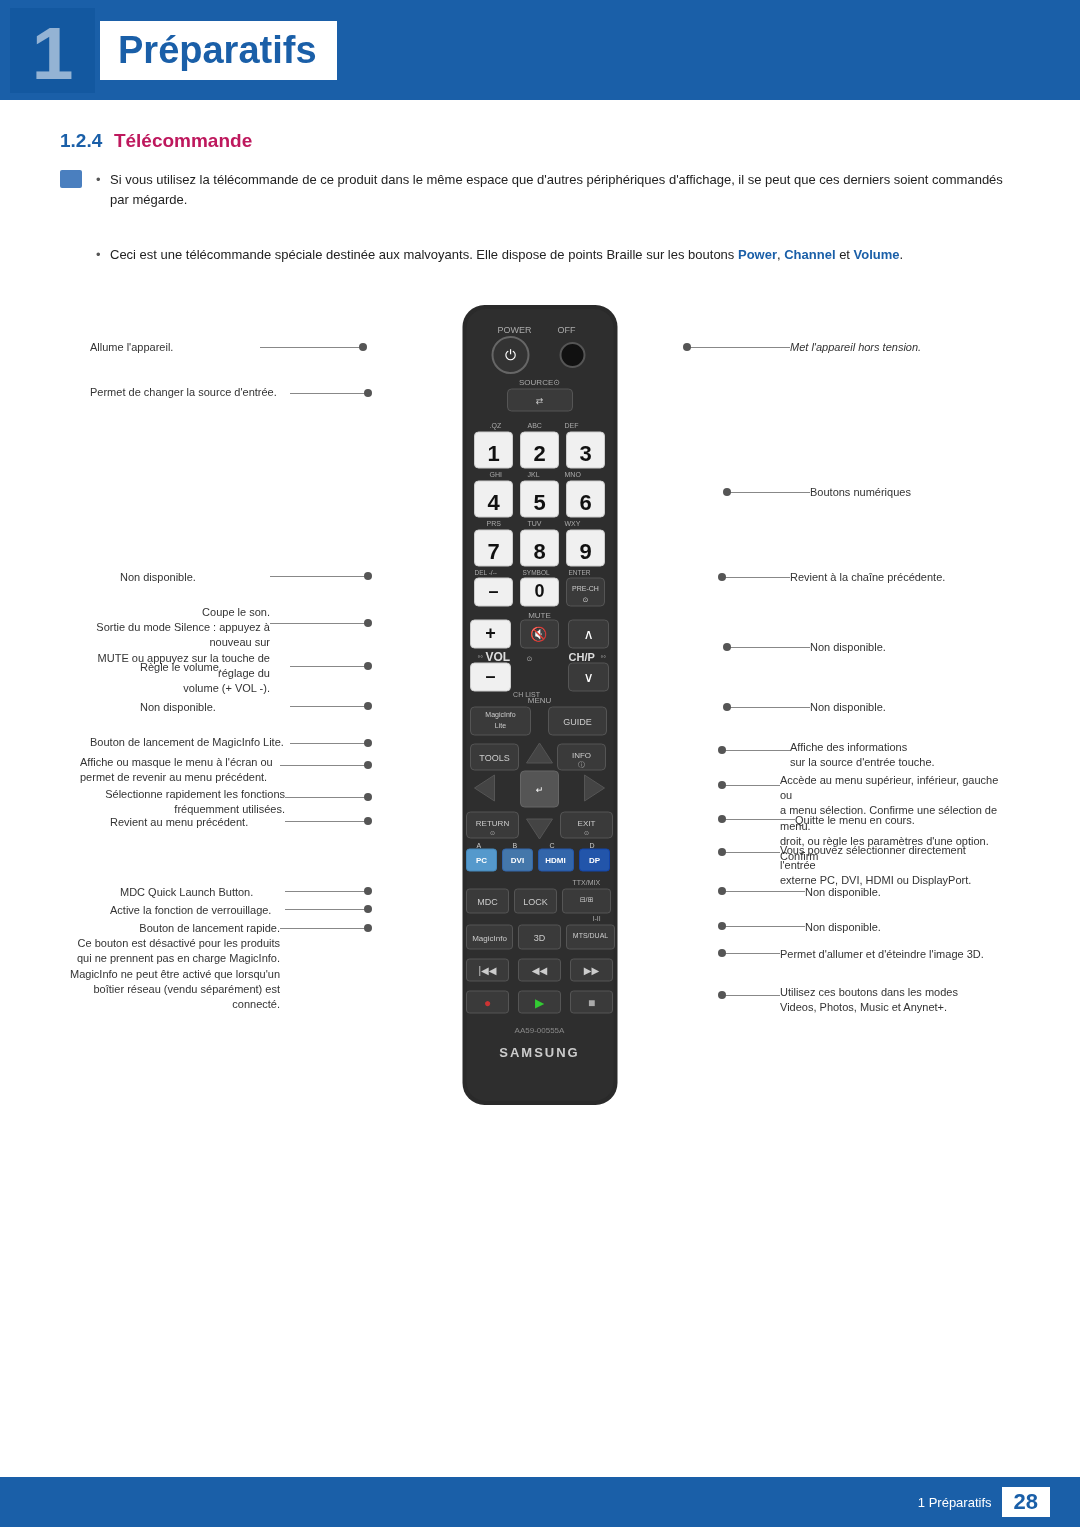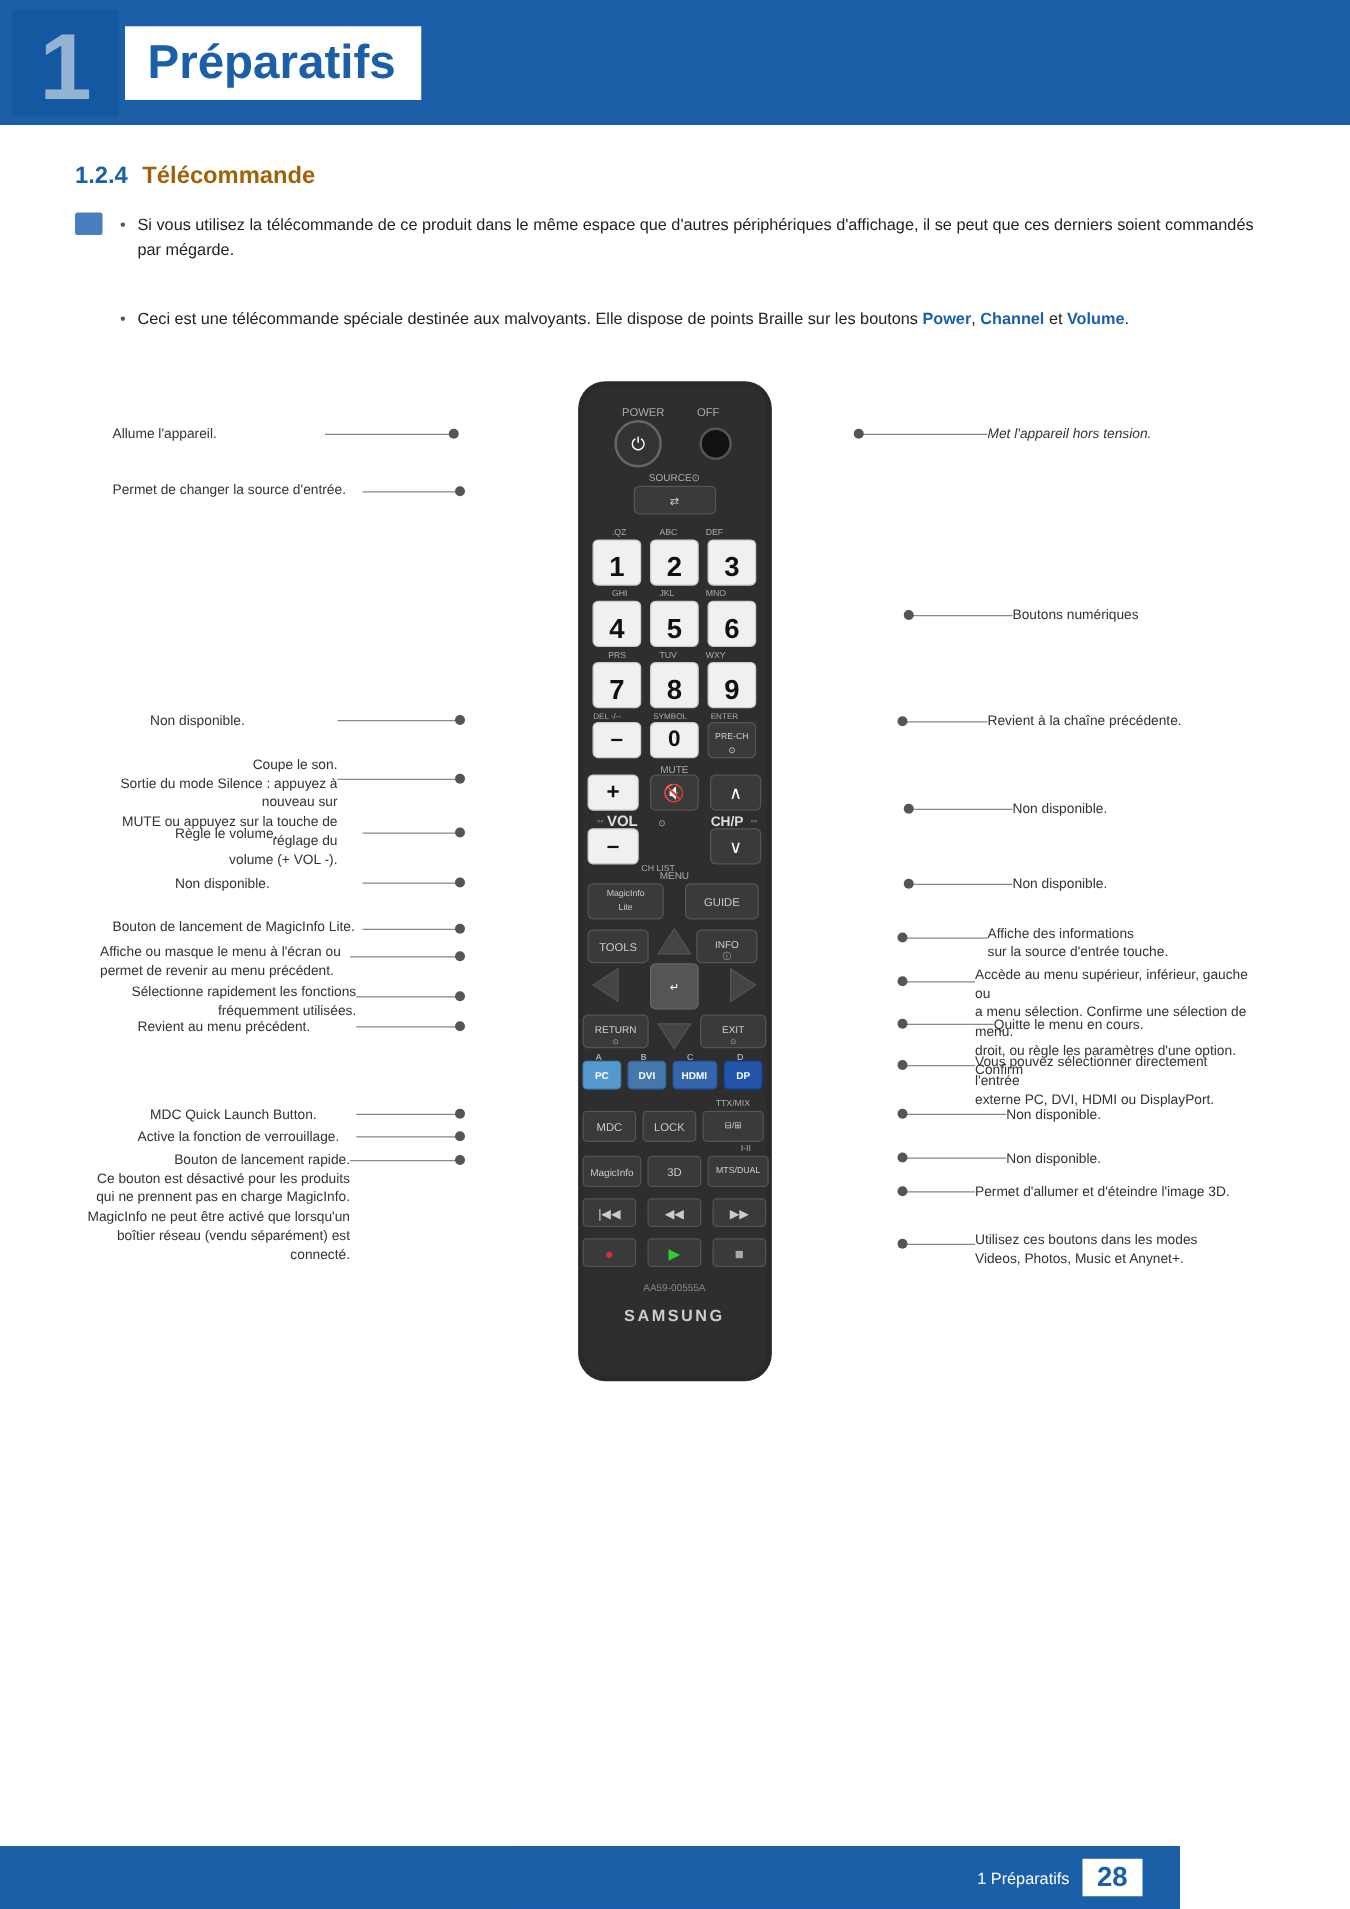--- a/index.html
+++ b/index.html
@@ -149,21 +149,21 @@
     <div style="background:#fff; padding: 8px 20px 8px 18px; margin-left:5px;">
       <span style="font-size:38px; font-weight:bold; color:#1a5fa8;">Préparatifs</span>
     </div>
   </div>
 </div>
 
 <div class="content">
 
   <div style="margin-bottom:18px;">
     <span style="font-size:19px; font-weight:bold; color:#1a5fa8;">1.2.4</span>
-    <span style="font-size:19px; font-weight:bold; color:#a16207; margin-left:8px;">Télécommande</span>
+    <span style="font-size:19px; font-weight:bold; color:#be185d; margin-left:8px;">Télécommande</span>
   </div>
 
   <div style="margin-bottom:10px;">
     <div class="note-row">
       <span class="note-icon"></span>
       <ul class="bullet-list">
         <li>Si vous utilisez la télécommande de ce produit dans le même espace que d'autres périphériques d'affichage, il se peut que ces derniers soient commandés par mégarde.</li>
       </ul>
     </div>
     <ul class="bullet-list" style="margin-left:30px;">
@@ -510,16 +510,16 @@
       <div>Utilisez ces boutons dans les modes</div>
       <div>Videos, Photos, Music et Anynet+.</div>
     </div>
     <div style="position:absolute; right:240px; top:710px; width:55px; border-top:1px solid #888;"></div>
     <div style="position:absolute; right:294px; top:706px; width:8px; height:8px; border-radius:50%; background:#555;"></div>
 
   </div>
 
 </div>
 
-<div class="page-footer" style="position:fixed; bottom:0; width:944px;justify-content:flex-end;">
+<div class="page-footer" style="position:fixed; bottom:0; width:1080px;justify-content:flex-end;">
   <span class="footer-text">1 Préparatifs</span>
   <span class="footer-num">28</span>
 </div>
 
 </body></html>

